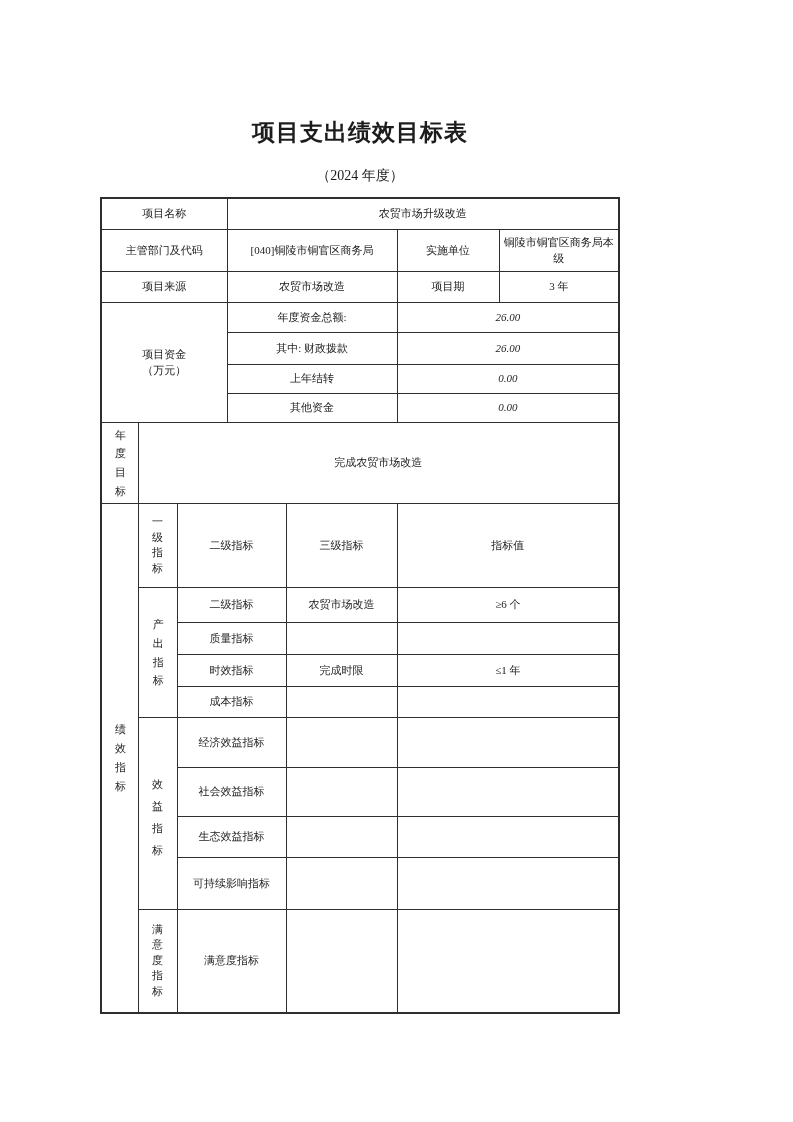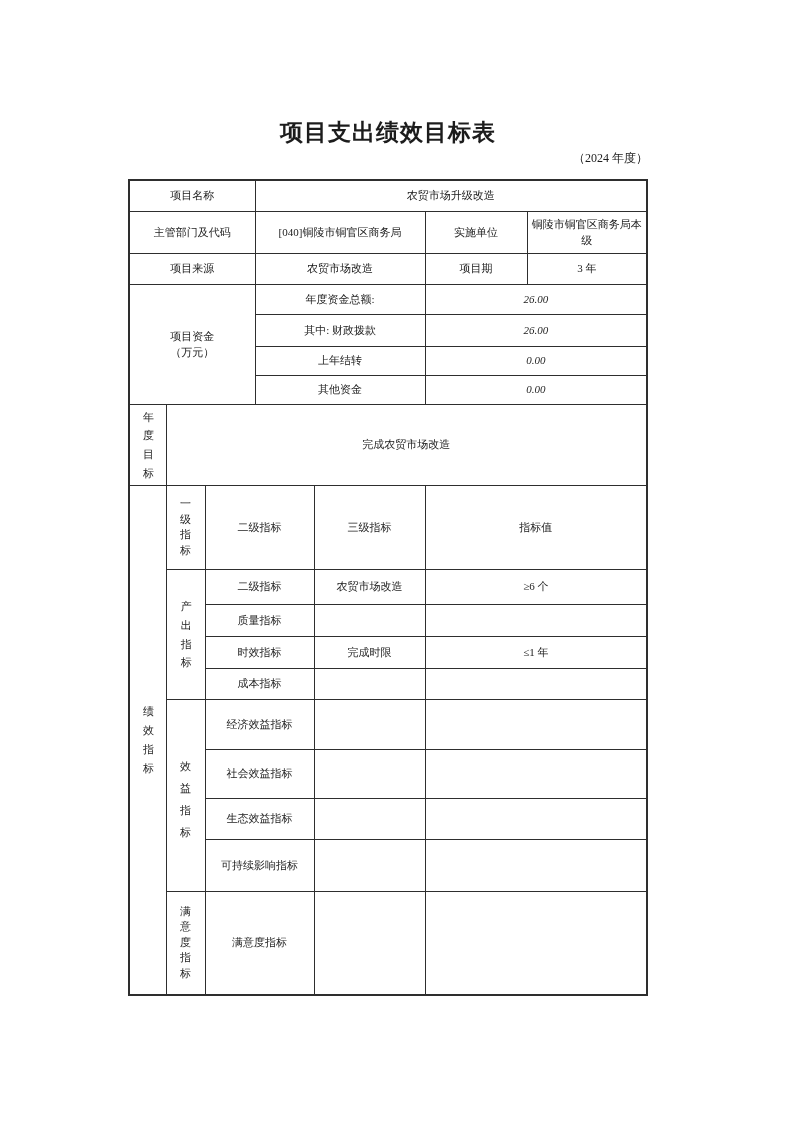--- a/index.html
+++ b/index.html
@@ -11,38 +11,38 @@
     position: relative;
     width: 793px;
     height: 1122px;
     background: #ffffff;
     overflow: hidden;
     font-family: "Liberation Serif", "DejaVu Serif", serif;
     color: #1c1c1c;
   }
   .doc {
     position: absolute;
-    left: 128px;
+    left: 100px;
     top: 0;
     width: 520px;
     border-radius: 25px;
   }
   .title {
     margin: 0;
     padding-top: 119px;
     text-align: center;
     font-size: 23px;
     font-weight: bold;
     letter-spacing: 1px;
     line-height: 1.2;
   }
   .subtitle {
-    margin-top: 3px;
-    text-align: right;
-    font-size: 12px;
+    margin-top: 20px;
+    text-align: center;
+    font-size: 14px;
   }
   table.tgt {
     border-collapse: collapse;
     table-layout: fixed;
     width: 518px;
     margin-top: 12px;
     border: 2px solid #2e2e2e;
   }
   table.tgt td {
     border: 1px solid #2e2e2e;

